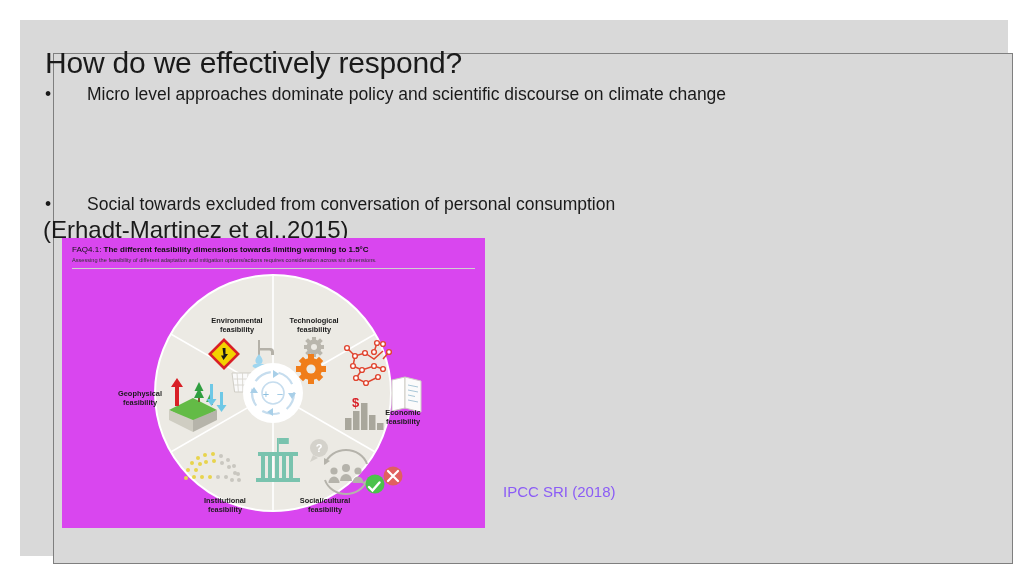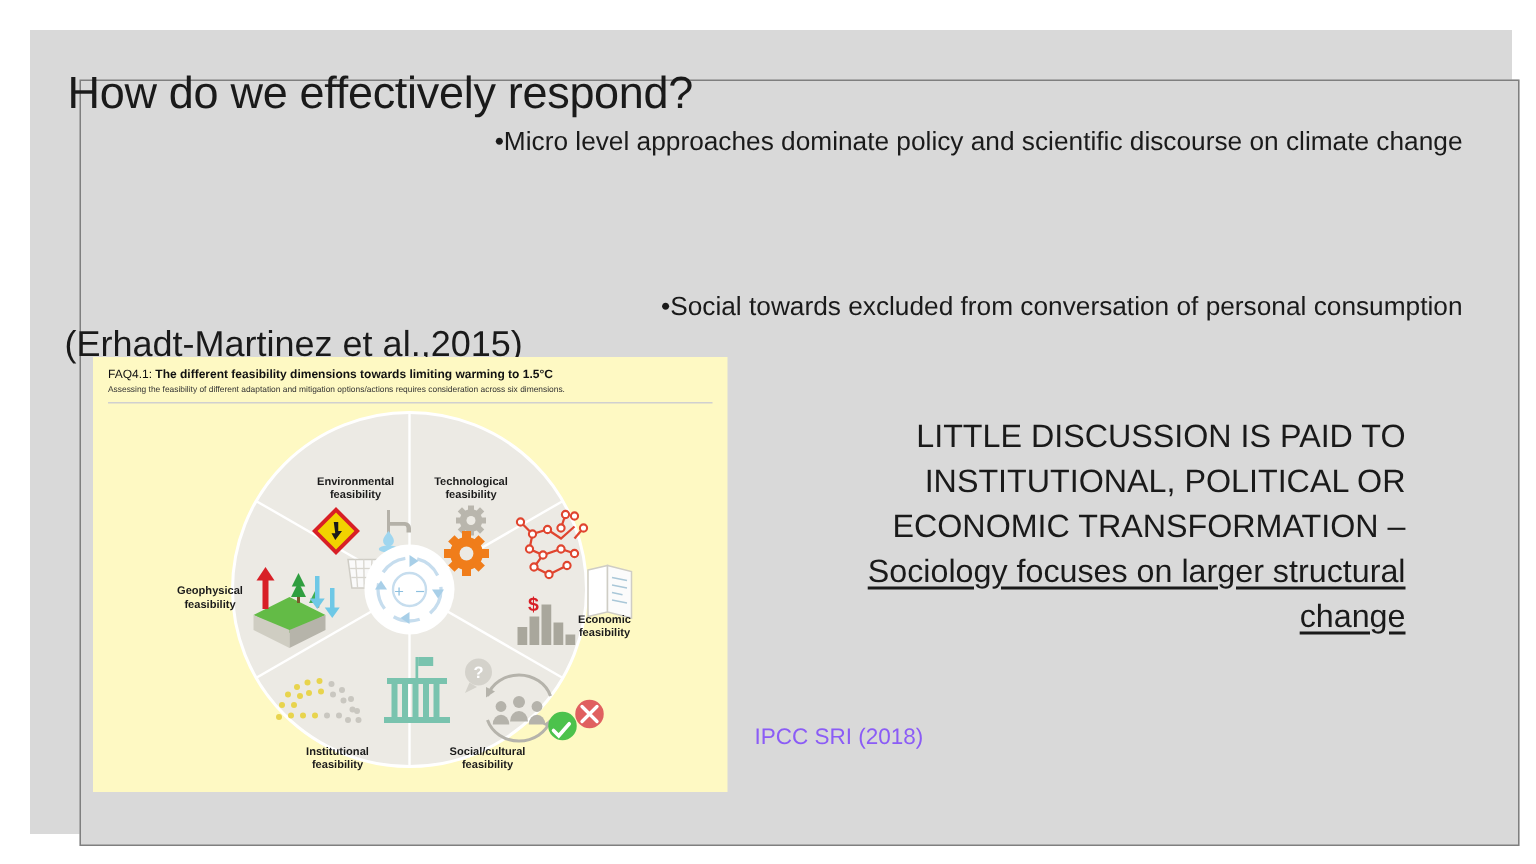--- a/index.html
+++ b/index.html
@@ -11,21 +11,20 @@
     overflow: hidden;
     font-family: "Liberation Sans", sans-serif;
   }
 
   #slide-canvas {
     position: absolute;
     left: 0; top: 0;
     width: 884px;
     height: 576px;
     background: #ffffff;
-    text-align: right;
   }
 
   
   #slide-plate {
     position: absolute;
     left: 20px;
     top: 20px;
     width: 988px;
     height: 536px;
     background: #d9d9d9;
@@ -104,21 +103,21 @@
     color: #8b5cf6;
   }
 
   
   #figure-box {
     position: absolute;
     left: 62px;
     top: 238px;
     width: 423px;
     height: 290px;
-    background: #fef9c3;
+    background: #d946ef;
     overflow: hidden;
   }
   #figure-title {
     position: absolute;
     left: 10px;
     top: 7px;
     font-size: 8px;
     color: #111111;
     white-space: nowrap;
   }
@@ -170,21 +169,20 @@
 
   <div class="bullet-row" id="bullet-1">
     <span class="bullet-mark">•</span><span class="bullet-text">Micro level approaches dominate policy and scientific discourse on climate change</span>
   </div>
   <div class="bullet-row" id="bullet-3">
     <span class="bullet-mark">•</span><span class="bullet-text">Social towards excluded from conversation of personal consumption</span>
   </div>
 
   <div id="citation-line">(Erhadt-Martinez et al.,2015)</div>
 
-  <div id="right-statement"><span>LITTLE DISCUSSION IS PAID TO INSTITUTIONAL, POLITICAL OR ECONOMIC TRANSFORMATION – </span><span class="under">Sociology focuses on larger structural change</span></div>
 
   <div id="right-source">IPCC SRI (2018)</div>
 
   <div id="figure-box">
 
     <div id="figure-title"><span class="faq-id">FAQ4.1: </span><span class="faq-head">The different feasibility dimensions towards limiting warming to 1.5°C</span></div>
 
     <div id="figure-subtitle">Assessing the feasibility of different adaptation and mitigation options/actions requires consideration across six dimensions.</div>
 
     <div id="figure-rule"></div>

